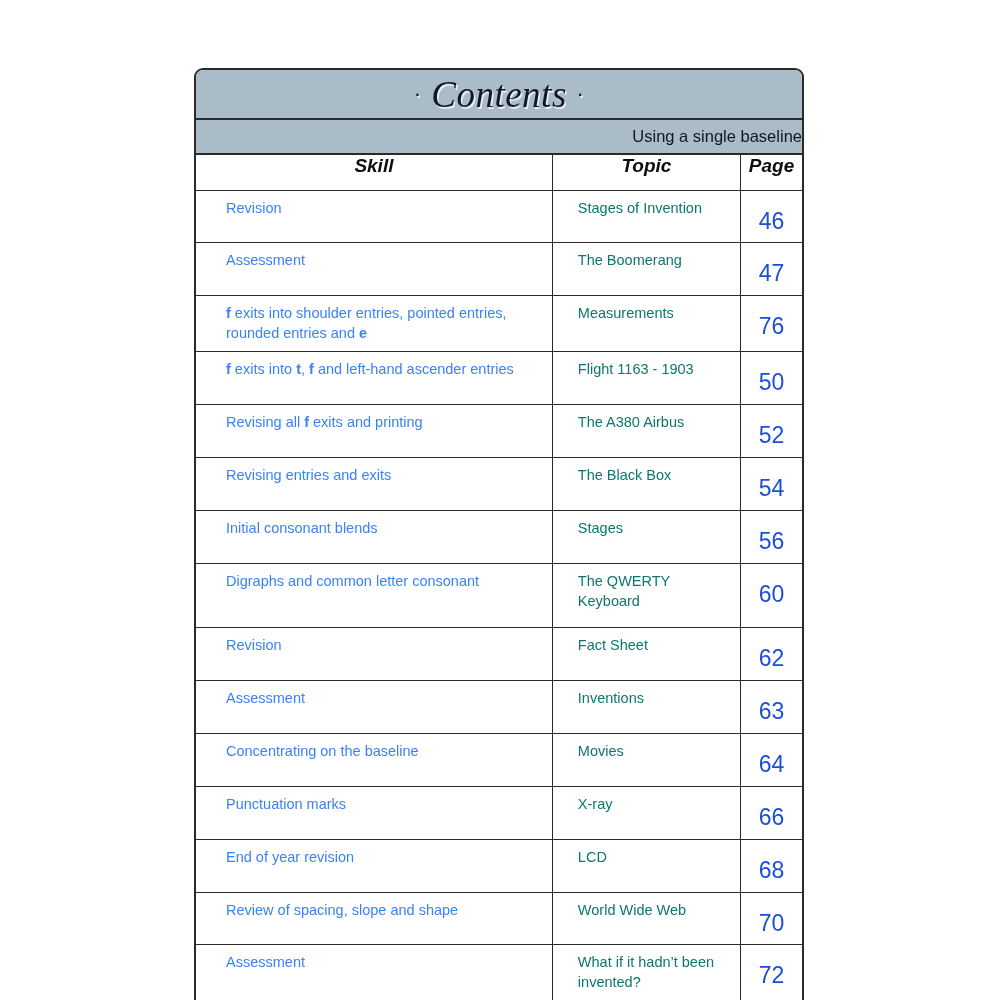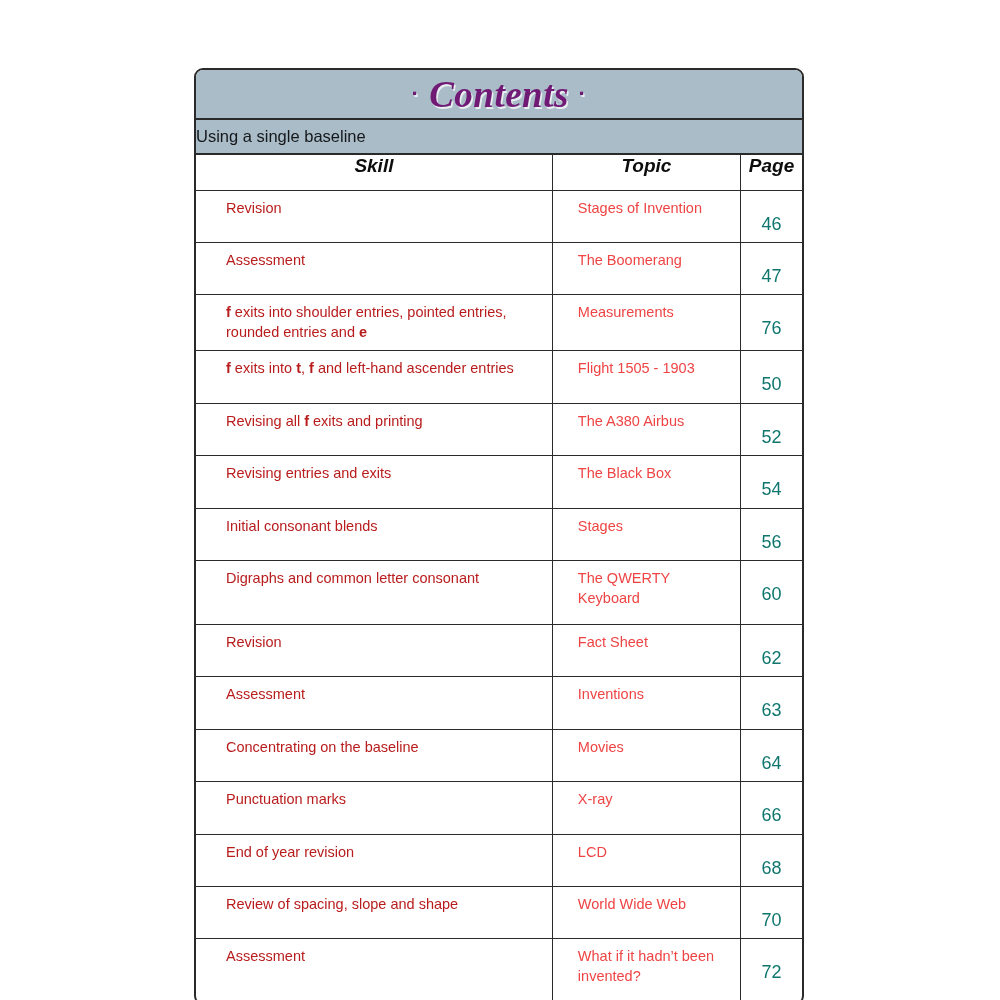--- a/index.html
+++ b/index.html
@@ -33,44 +33,44 @@
     height: 50px;
     display: flex;
     align-items: center;
     justify-content: center;
     border-bottom: 2px solid #2a2a2a;
     box-sizing: border-box;
   }
   .title-text {
     font-family: "Liberation Serif", "DejaVu Serif", serif;
     font-style: italic;
-    font-weight: 700;
+    font-weight: 400;
     font-size: 37px;
     letter-spacing: 0.5px;
-    color: #701a75;
+    color: #0f172a;
     text-shadow: 1.5px 1.5px 0 rgba(255,255,255,0.75);
     white-space: nowrap;
     line-height: 1;
   }
   .title-dot {
     font-family: "Liberation Sans", sans-serif;
     font-style: normal;
     font-size: 22px;
     vertical-align: middle;
     position: relative;
     top: -4px;
   }
 
   
   .subtitle-band {
     background: #a9bcc7;
     height: 35px;
     display: flex;
     align-items: center;
-    justify-content: flex-start;
+    justify-content: flex-end;
     border-bottom: 2px solid #2a2a2a;
     box-sizing: border-box;
   }
   .subtitle-text {
     font-size: 16.5px;
     color: #15181b;
     line-height: 1;
   }
 
   
@@ -112,34 +112,34 @@
     font-size: 19px;
     color: #0d0d0d;
     padding: 0;
     margin-left: 8px;
   }
 
   
   td.cell-skill {
     padding: 8px 10px 8px 30px;
     font-size: 14.5px;
-    color: #b91c1c;
+    color: #3b82f6;
     line-height: 1.35;
   }
   td.cell-topic {
     padding: 8px 8px 16px 25px;
     font-size: 14.5px;
-    color: #ef4444;
+    color: #0f766e;
     line-height: 1.35;
   }
   td.cell-page {
-    padding: 22px 0 6px 0;
+    padding: 16px 0 6px 0;
     text-align: center;
-    font-size: 18px;
-    color: #0f766e;
+    font-size: 23px;
+    color: #1d4ed8;
     line-height: 1.3;
   }
   tr.row-std td { height: 29px; }
   tr.row-tall td { height: 53px; }
 
   td.cell-skill b, td.cell-topic b { font-weight: 700; }
 </style>
 </head>
 <body>
 
@@ -181,21 +181,21 @@
           <td class="cell-topic">The Boomerang</td>
           <td class="cell-page">47</td>
         </tr>
         <tr class="row-tall">
           <td class="cell-skill"><b>f</b> exits into shoulder entries, pointed entries, rounded entries and <b>e</b></td>
           <td class="cell-topic">Measurements</td>
           <td class="cell-page">76</td>
         </tr>
         <tr class="row-std">
           <td class="cell-skill"><b>f</b> exits into <b>t</b>, <b>f</b> and left-hand ascender entries</td>
-          <td class="cell-topic">Flight 1505 - 1903</td>
+          <td class="cell-topic">Flight 1163 - 1903</td>
           <td class="cell-page">50</td>
         </tr>
         <tr class="row-std">
           <td class="cell-skill">Revising all <b>f</b> exits and printing</td>
           <td class="cell-topic">The A380 Airbus</td>
           <td class="cell-page">52</td>
         </tr>
         <tr class="row-std">
           <td class="cell-skill">Revising entries and exits</td>
           <td class="cell-topic">The Black Box</td>

